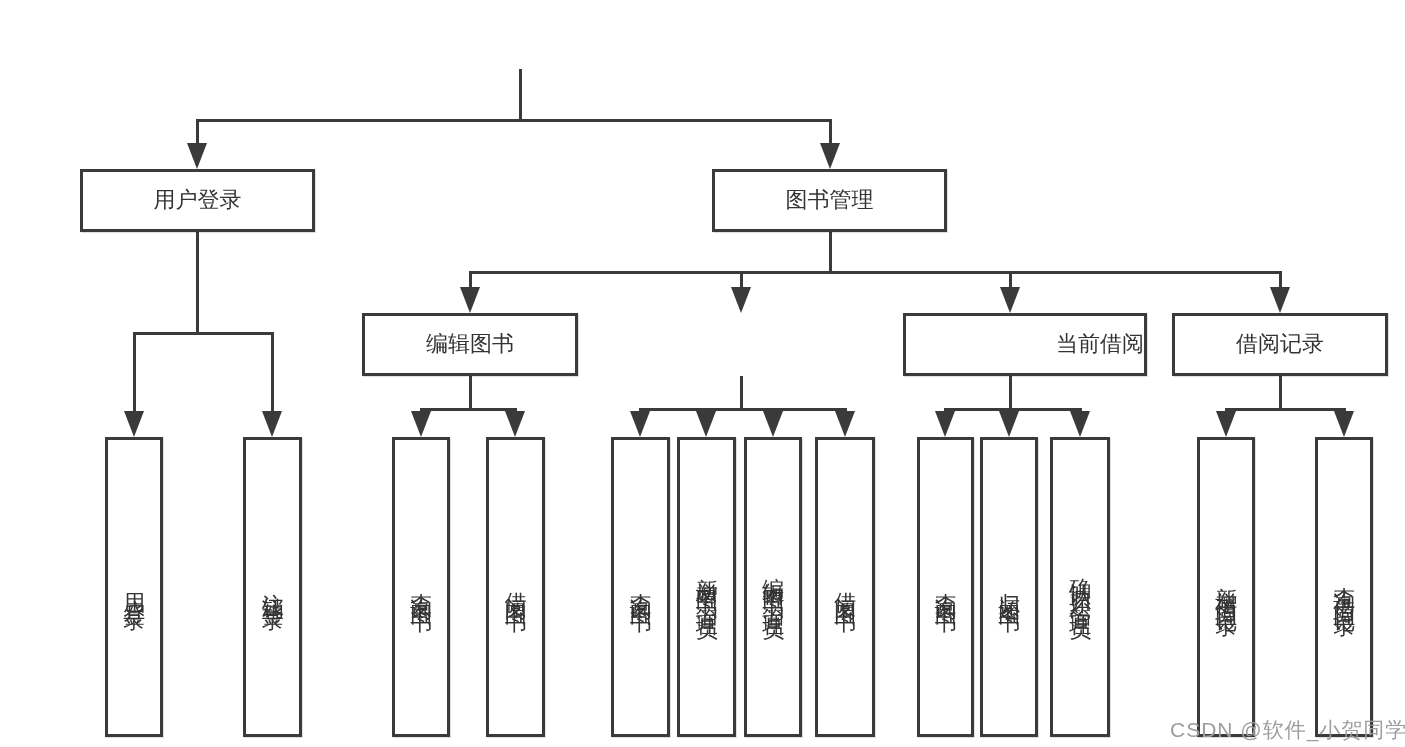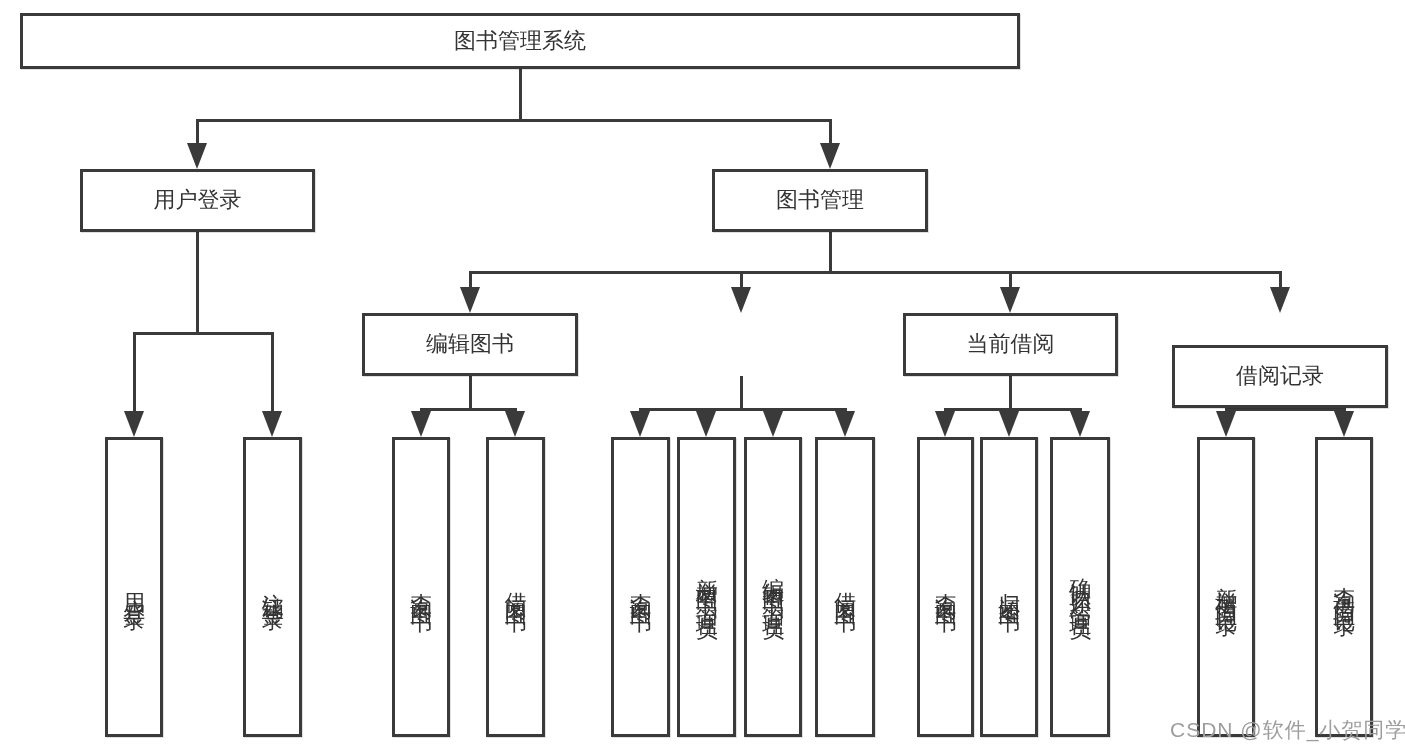--- a/index.html
+++ b/index.html
@@ -107,36 +107,33 @@
     <div class="arrow" style="left: 505px; top: 411px;"></div>
     <div class="arrow" style="left: 630px; top: 411px;"></div>
     <div class="arrow" style="left: 696px; top: 411px;"></div>
     <div class="arrow" style="left: 763px; top: 411px;"></div>
     <div class="arrow" style="left: 835px; top: 411px;"></div>
     <div class="arrow" style="left: 935px; top: 411px;"></div>
     <div class="arrow" style="left: 999px; top: 411px;"></div>
     <div class="arrow" style="left: 1070px; top: 411px;"></div>
     <div class="arrow" style="left: 1216px; top: 411px;"></div>
     <div class="arrow" style="left: 1334px; top: 411px;"></div>
-    <div class="node horizontal" style="left: 20px; top: 13px; width: 1000px; height: 56px;">
-      <span class="node-label">图书管理系统</span>
-    </div>
     <div class="node horizontal" style="left: 80px; top: 169px; width: 235px; height: 63px;">
       <span class="node-label">用户登录</span>
     </div>
-    <div class="node horizontal" style="left: 712px; top: 169px; width: 216px; height: 63px;">
+    <div class="node horizontal" style="left: 712px; top: 169px; width: 235px; height: 63px;">
       <span class="node-label">图书管理</span>
     </div>
     <div class="node horizontal" style="left: 362px; top: 313px; width: 216px; height: 63px;">
       <span class="node-label">编辑图书</span>
     </div>
-    <div class="node horizontal" style="left: 903px; top: 313px; width: 215px; height: 63px;">
+    <div class="node horizontal" style="left: 903px; top: 313px; width: 244px; height: 63px; justify-content: flex-end;">
       <span class="node-label">当前借阅</span>
     </div>
-    <div class="node horizontal" style="left: 1172px; top: 313px; width: 216px; height: 63px; margin-top: 32px;">
+    <div class="node horizontal" style="left: 1172px; top: 313px; width: 216px; height: 63px;">
       <span class="node-label">借阅记录</span>
     </div>
     <div class="node vertical" style="left: 105px; top: 437px; width: 58px; height: 300px;">
       <span class="node-label">用户登录</span>
     </div>
     <div class="node vertical" style="left: 243px; top: 437px; width: 59px; height: 300px;">
       <span class="node-label">注销登录</span>
     </div>
     <div class="node vertical" style="left: 392px; top: 437px; width: 58px; height: 300px;">
       <span class="node-label">查询图书</span>

